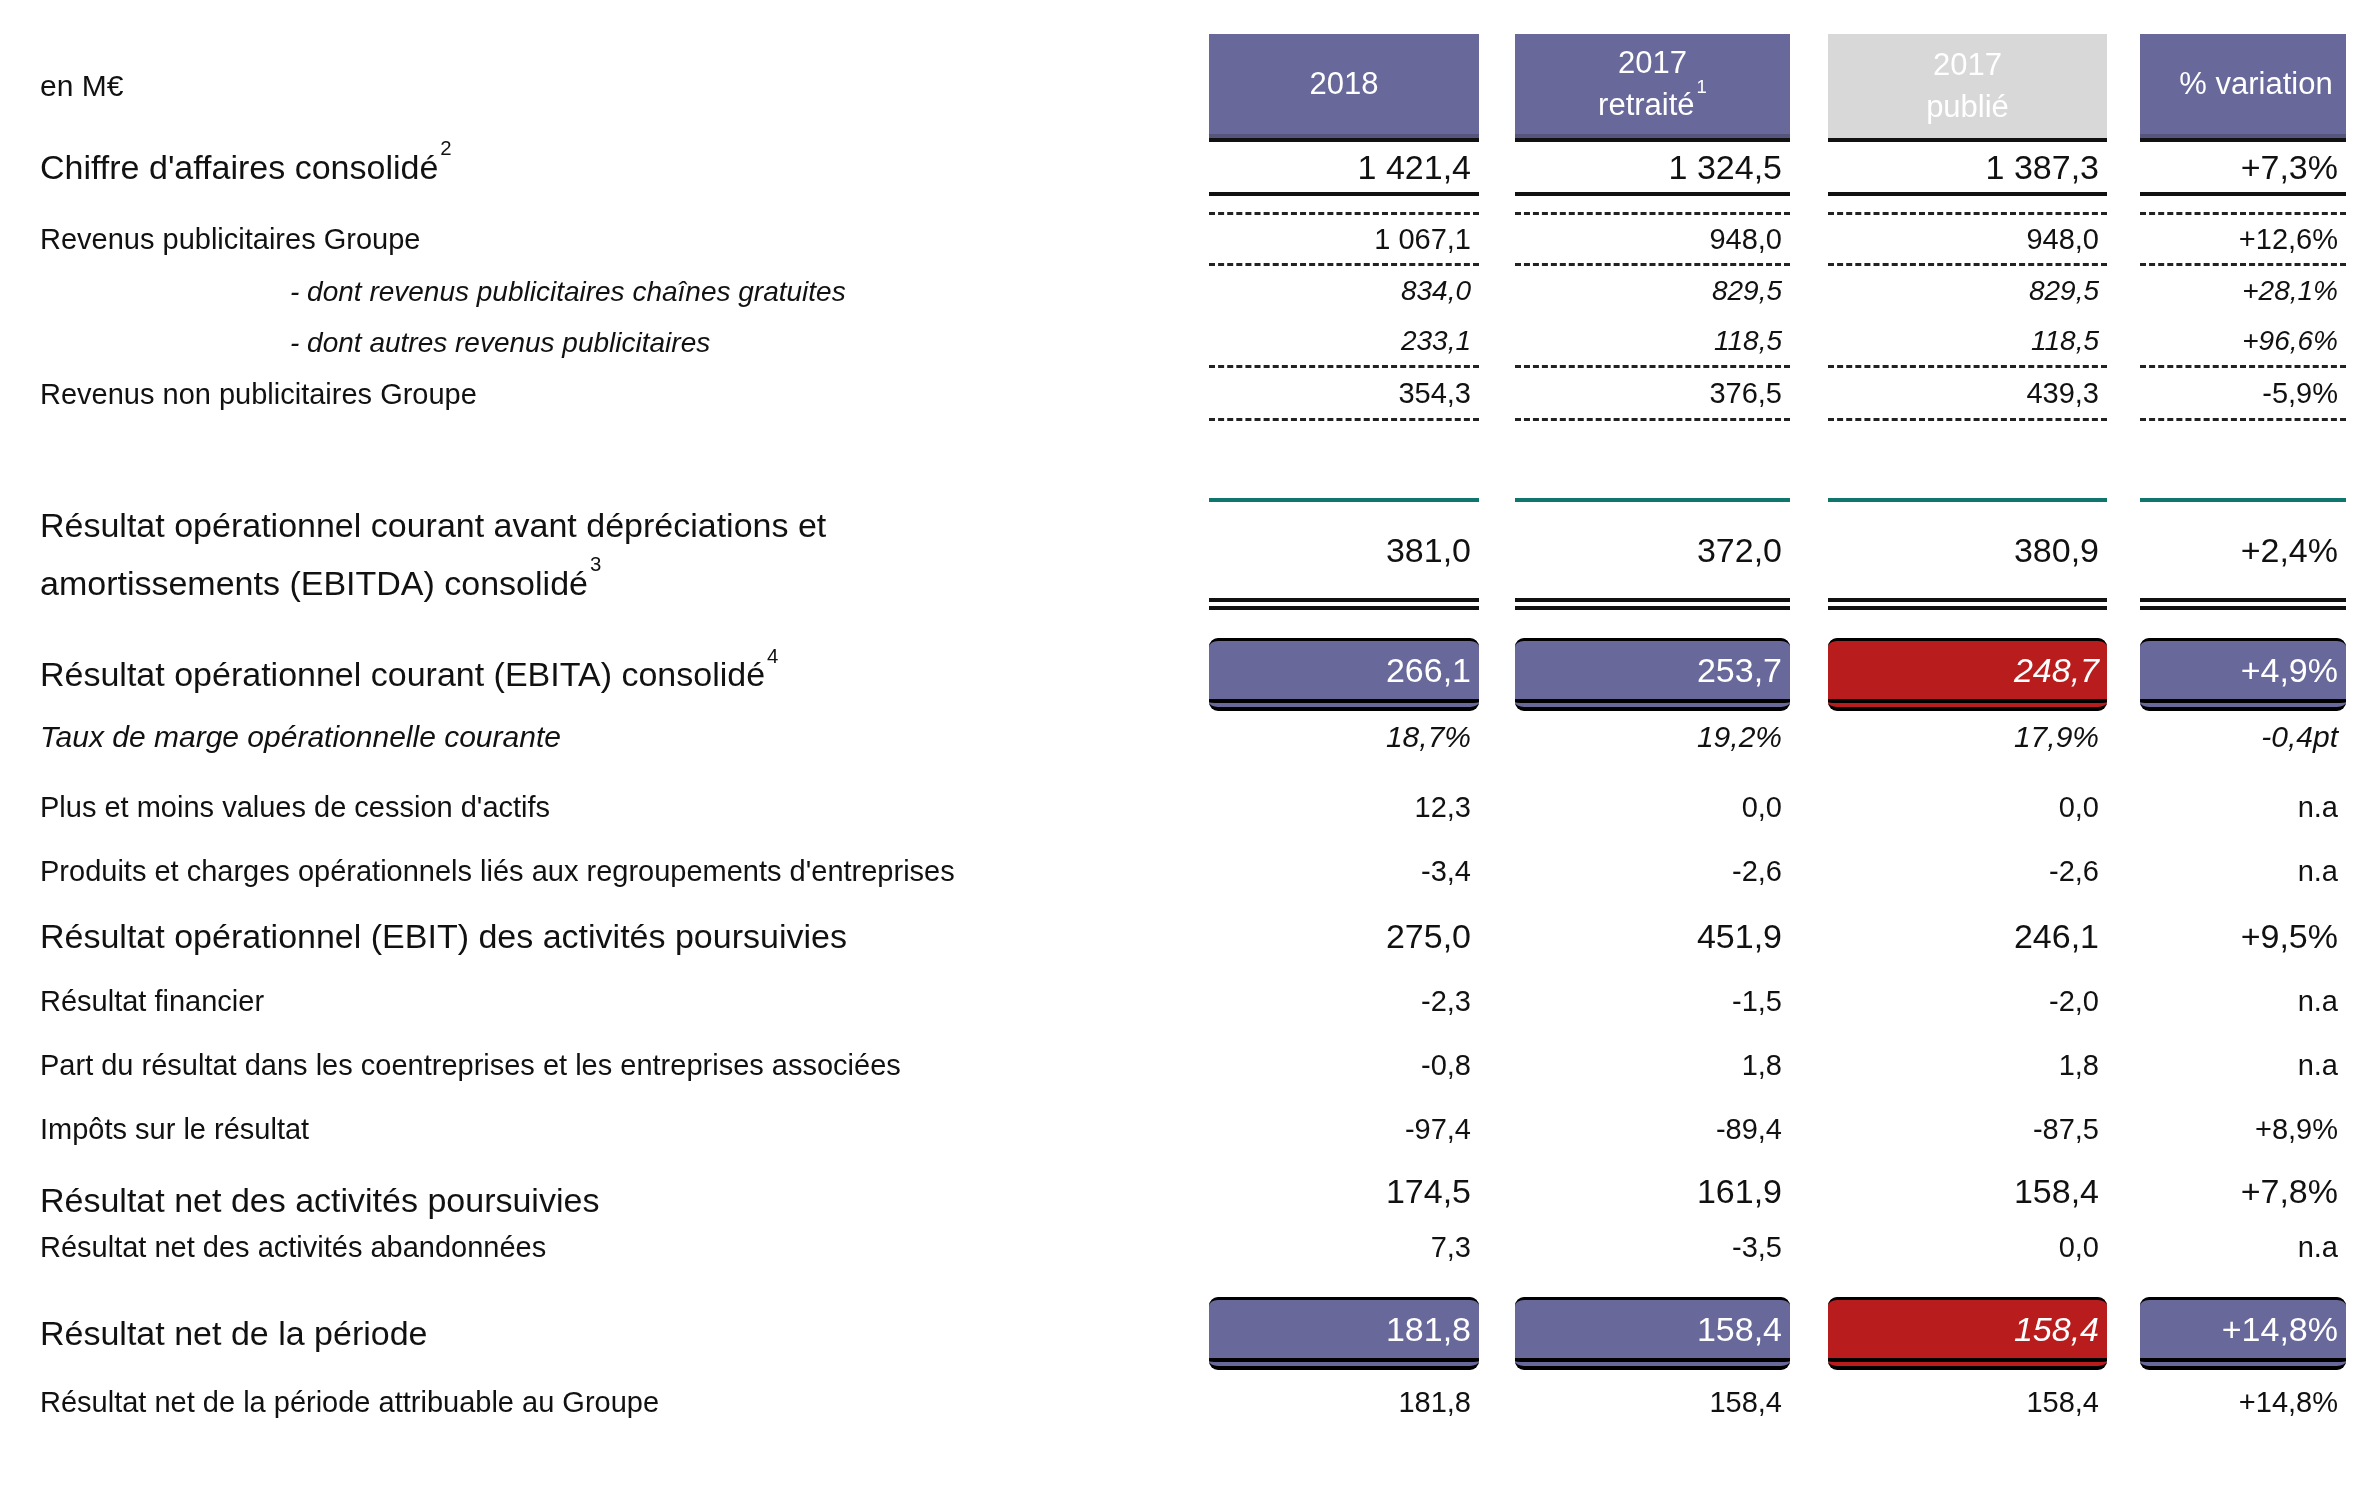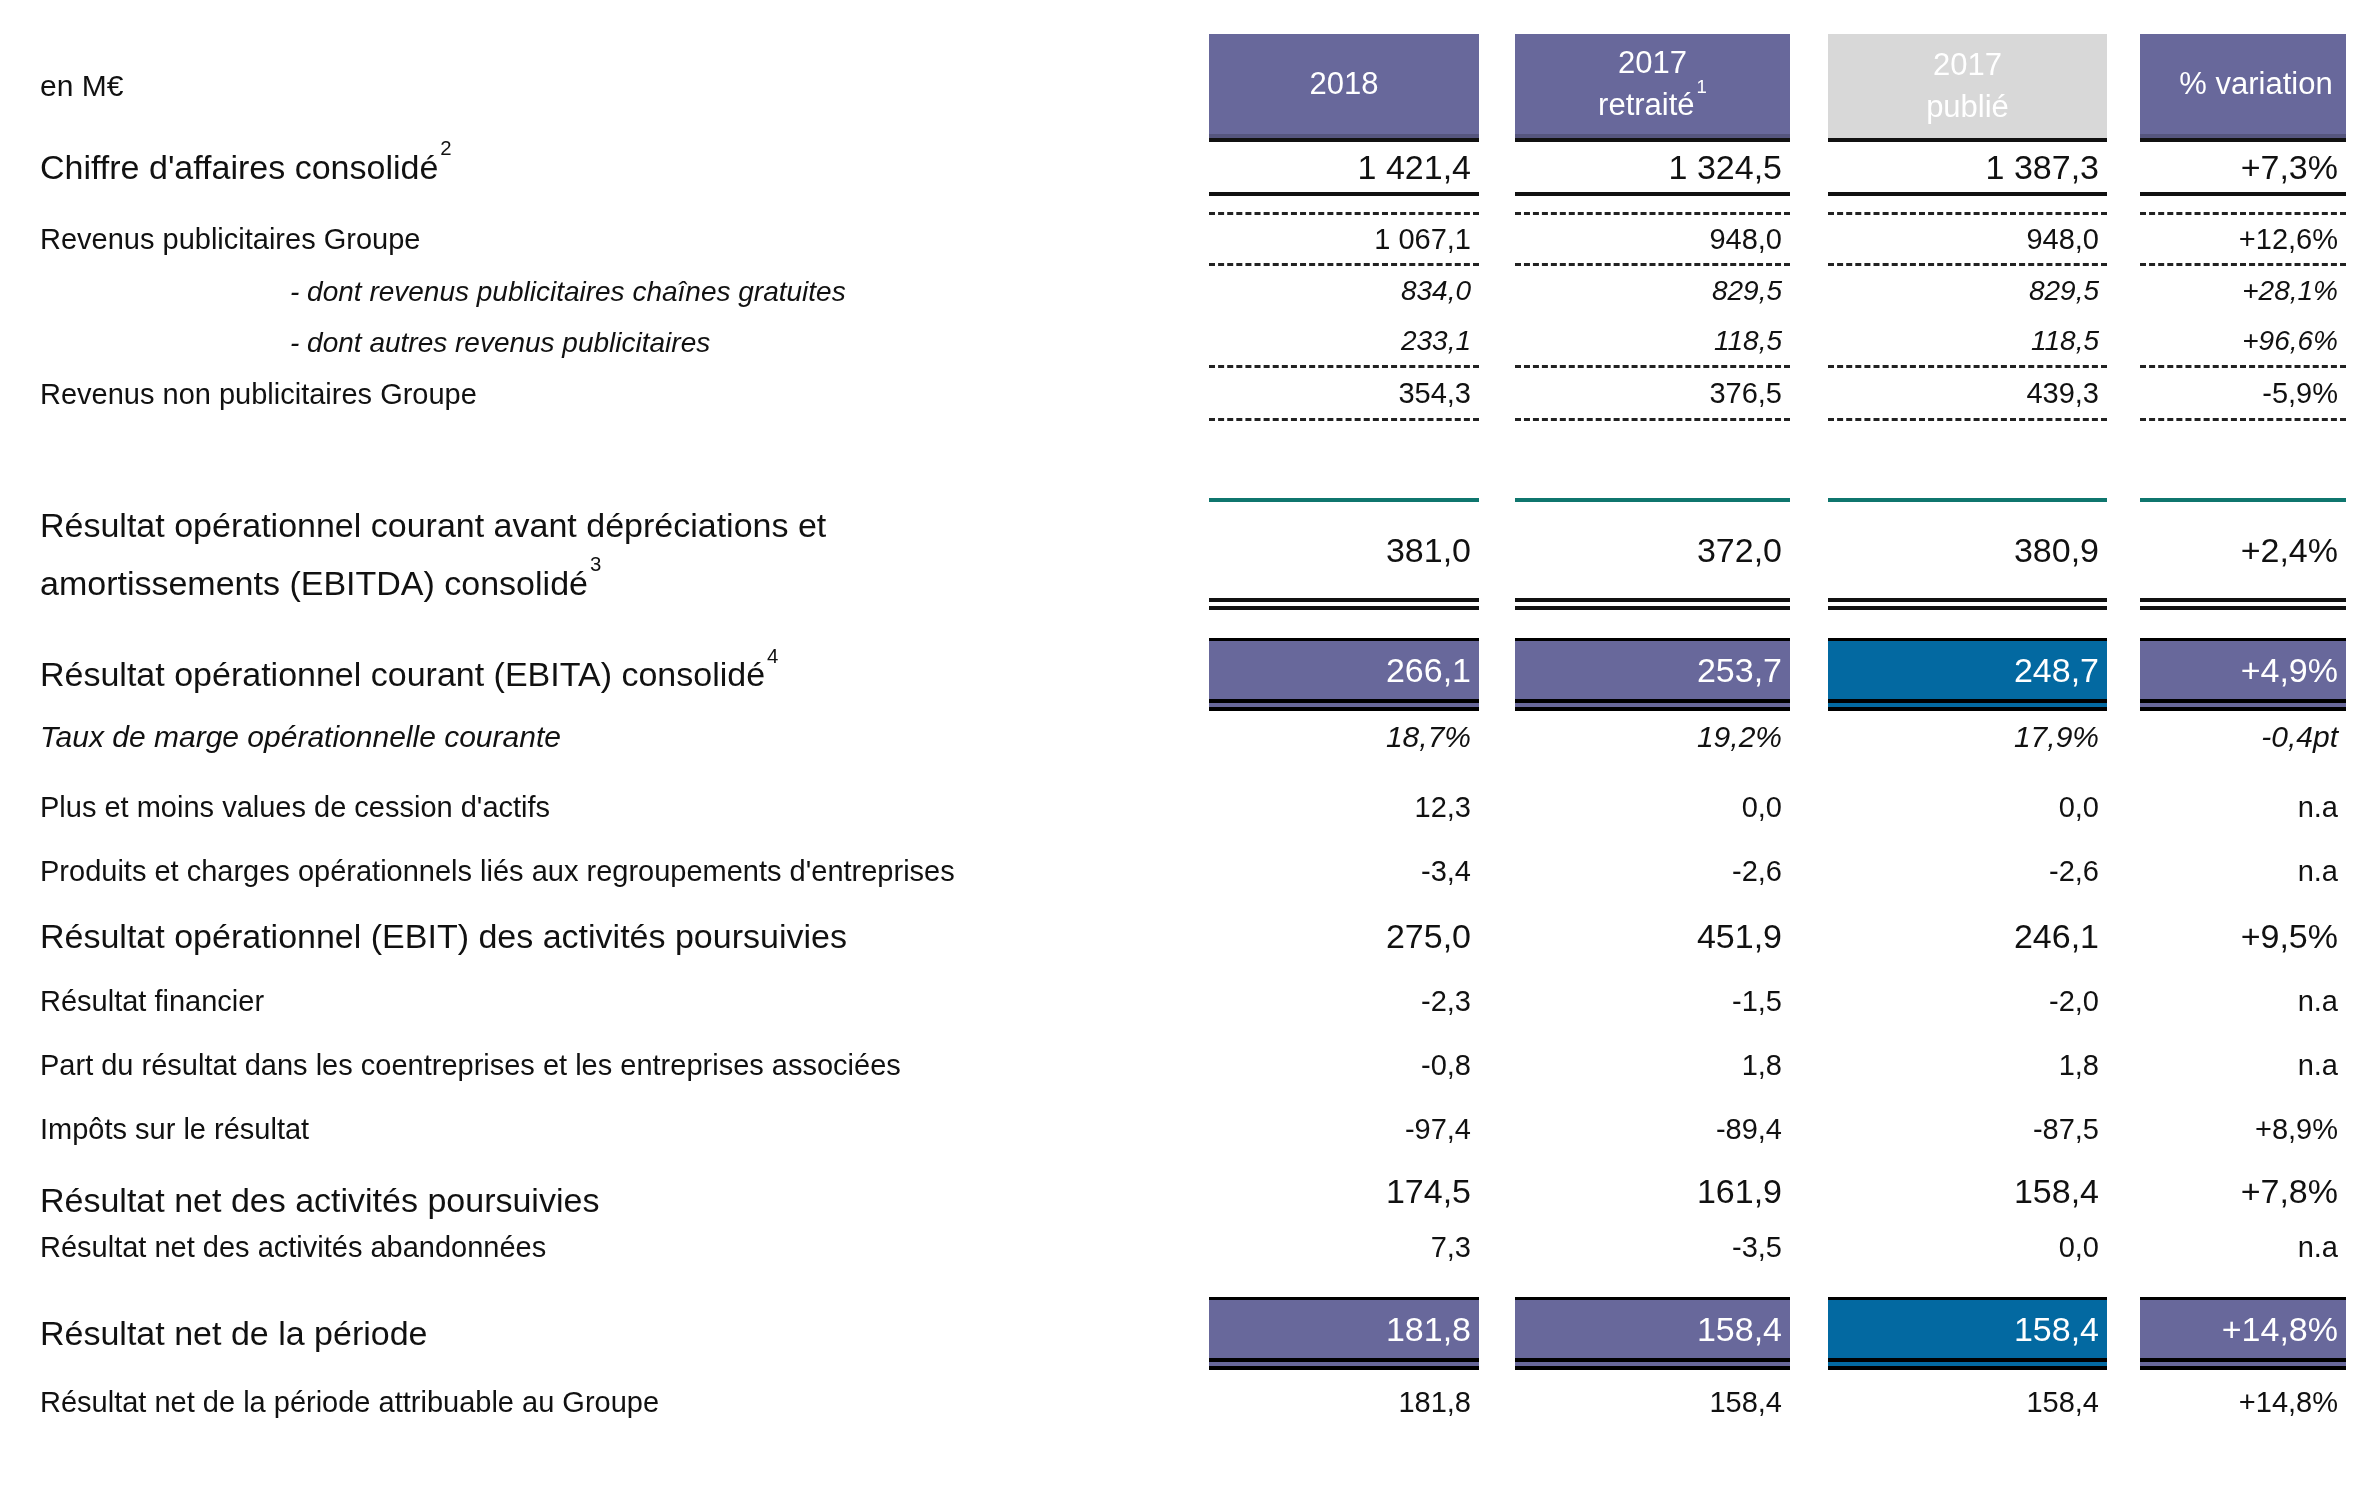--- a/index.html
+++ b/index.html
@@ -54,23 +54,23 @@
   .dashedb{height:53px;}
 
   .ebitda{height:112px;margin-top:77px;}
   .ebitda .label{font-size:34px;line-height:1.72;}
   .ebitda .cell{font-size:34px;border-top:4px solid #0f766e;border-bottom:12px double #111;}
 
   .highlight{height:73px;margin-top:28px;}
   .highlight .label{font-size:34px;}
   .highlight .cell{
     font-size:34px;color:#fff;background:#68689B;
-    border-top:3px solid #000;border-bottom:12px double #000;
-  }
-  .highlight .cell.c3{background:#0369a1;}
+    border-top:3px solid #000;border-bottom:12px double #000;border-radius:9px;
+  }
+  .highlight .cell.c3{background:#b91c1c;font-style:italic;}
   .highlight.net{margin-top:24px;}
 
   .marginrow{height:52px;}
   .marginrow .label{font-style:italic;font-size:30px;}
   .marginrow .cell{font-style:italic;font-size:30px;}
 
   .plain{height:64px;}
   .plain.first{margin-top:12px;}
   .plain.short{height:52px;}
   .large{height:66px;}

